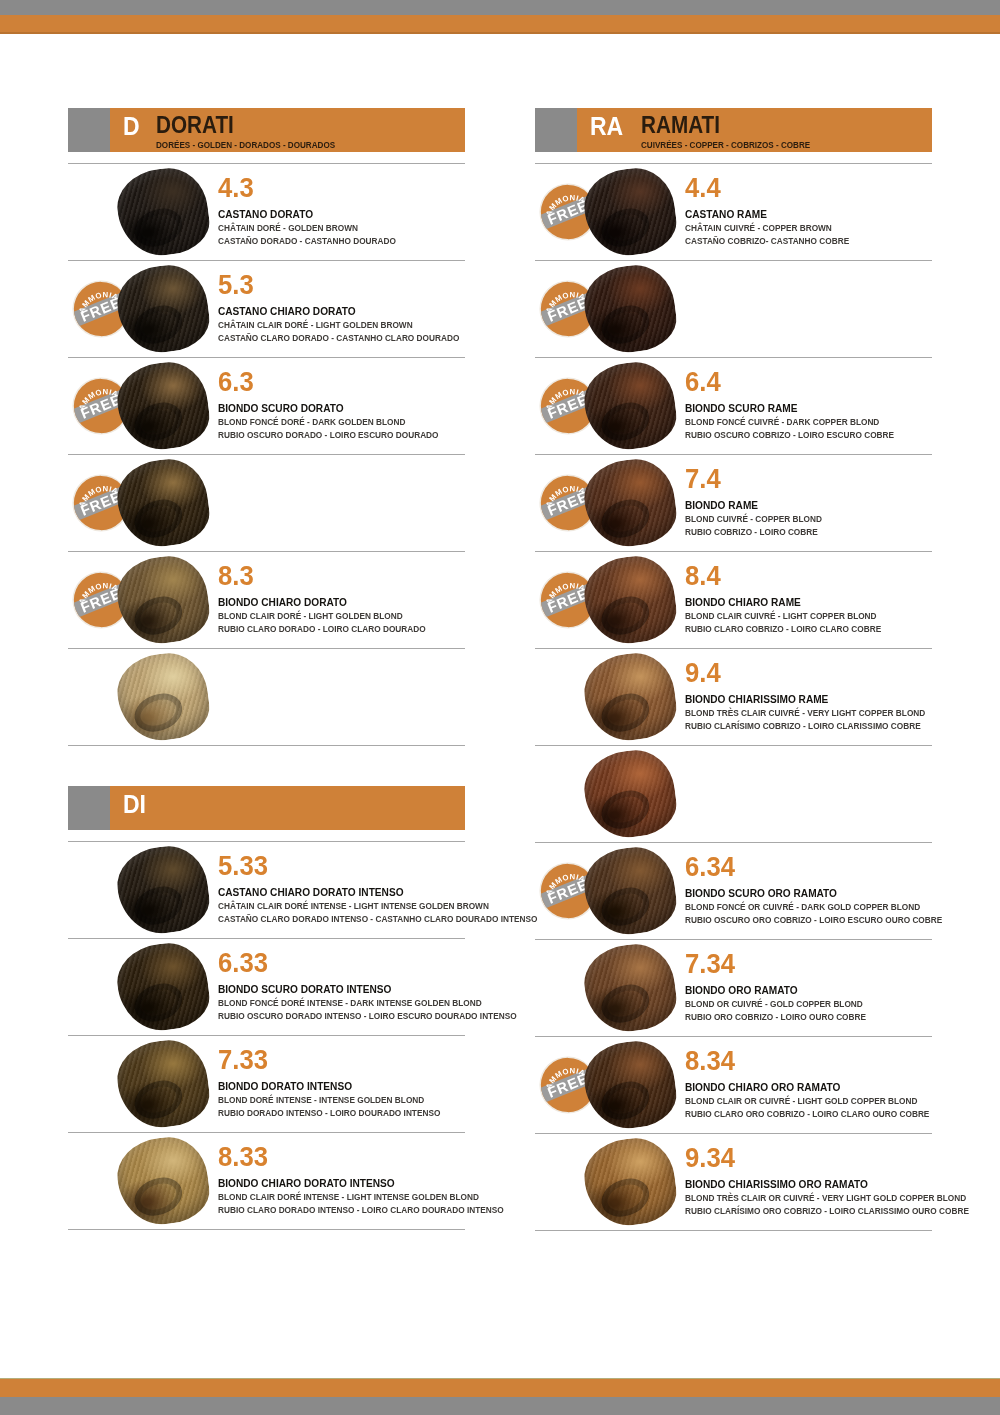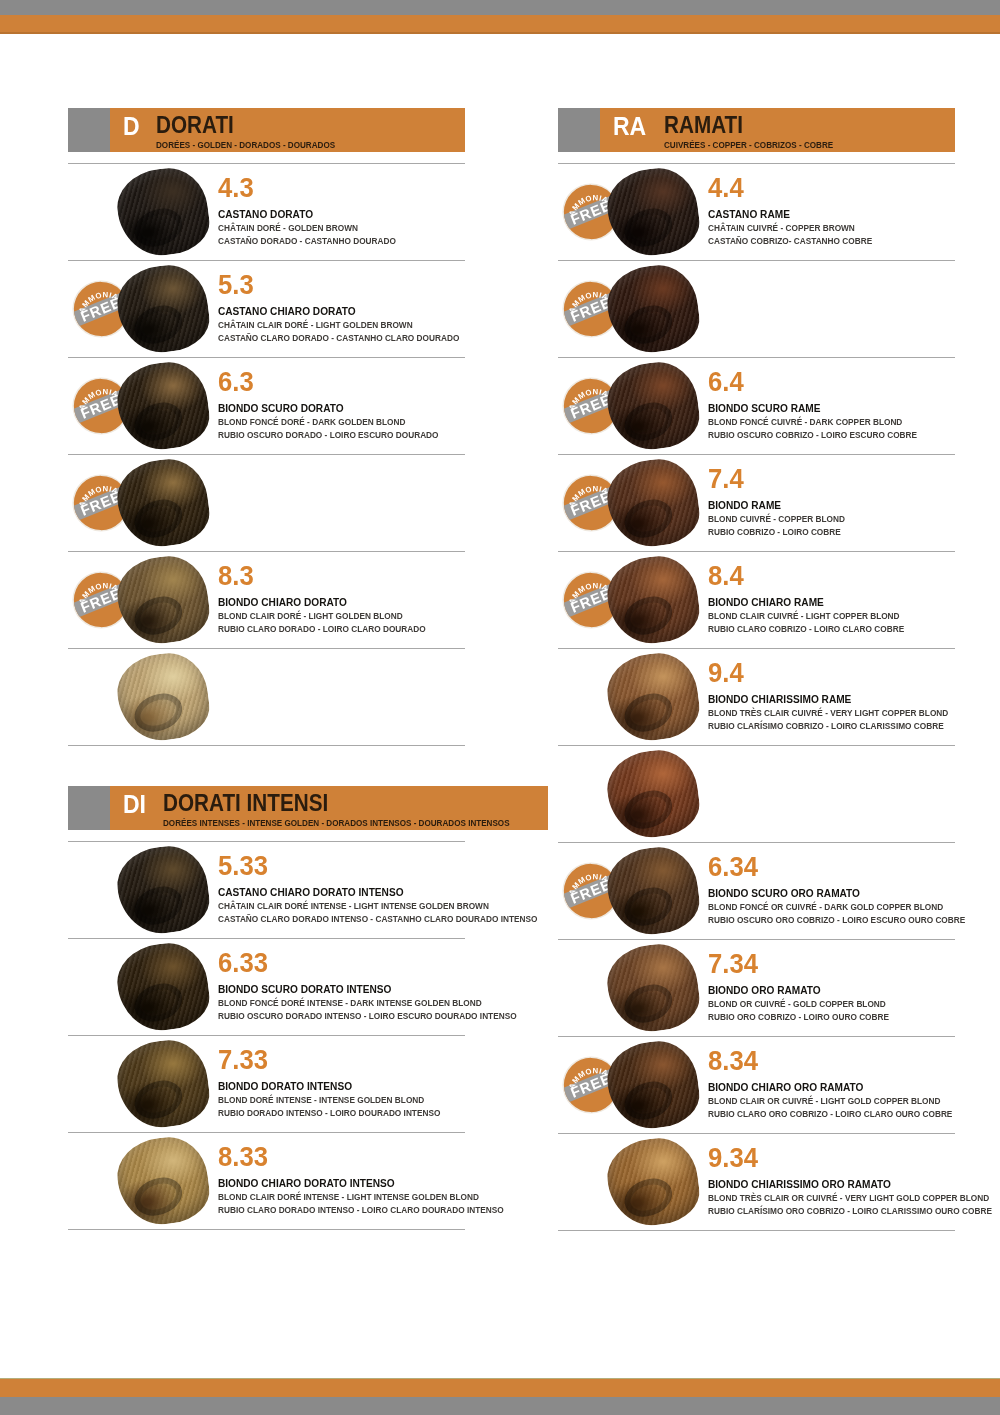--- a/index.html
+++ b/index.html
@@ -10,21 +10,21 @@
   
   .bar{position:absolute;left:0;right:0}
   .bar-top-gray{top:0;height:15px;background:#8A8A8A}
   .bar-top-orange{top:15px;height:17px;background:#CF8138;border-bottom:2px solid #b97330}
   .bar-bottom-orange{top:1378px;height:19px;background:#CF8138;border-top:1px solid #b5ae7c}
   .bar-bottom-gray{top:1397px;height:18px;background:#8A8A8A}
 
   
   .col{position:absolute;top:108px;width:397px}
   .col-left{left:68px}
-  .col-right{left:558px}
+  .col-right{left:535px}
 
   
   .section + .section{margin-top:40px}
   .section-header{display:flex;height:44px}
   .section-tab{width:42px;flex:none;background:#8A8A8A}
   .section-bar{flex:1;background:#CF8138;display:flex;align-items:flex-start;padding:5px 0 0 13px;box-sizing:border-box}
   .section-code{color:#ffffff;font-size:25px;font-weight:bold;line-height:1.05;margin-right:15px;transform:scaleX(0.92);transform-origin:0 0}
   .section-title{font-size:23px;font-weight:bold;color:#2A1C0E;line-height:1.05;transform:scaleX(0.9);transform-origin:0 0;white-space:nowrap}
   .section-subtitle{font-size:9px;font-weight:bold;color:#2A1C0E;margin-top:3px;transform:scaleX(0.9);transform-origin:0 0;white-space:nowrap}
 
@@ -157,24 +157,20 @@
         <div class="shade-row">
           <div class="lock" style="background: radial-gradient(60% 50% at 64% 28%, rgb(224, 207, 159) 0%, rgba(0, 0, 0, 0) 62%), radial-gradient(55% 45% at 30% 72%, rgb(138, 106, 62) 8%, rgba(0, 0, 0, 0) 60%), repeating-linear-gradient(112deg, rgba(255, 255, 255, 0.07) 0px, rgba(255, 255, 255, 0.07) 1.5px, rgba(0, 0, 0, 0.08) 3px, rgba(0, 0, 0, 0.08) 4.5px), rgb(191, 164, 114);"></div>
         </div>
       </div>
     </section>
     <section class="section">
       <div class="section-header">
         <div class="section-tab"></div>
         <div class="section-bar">
           <span class="section-code">DI</span>
-          <div class="section-titles">
-            <div class="section-title">DORATI INTENSI</div>
-            <div class="section-subtitle">DORÉES INTENSES - INTENSE GOLDEN - DORADOS INTENSOS - DOURADOS INTENSOS</div>
-          </div>
         </div>
       </div>
       <div class="rows">
         <div class="shade-row">
           <div class="lock" style="background: radial-gradient(60% 50% at 64% 28%, rgb(95, 74, 44) 0%, rgba(0, 0, 0, 0) 62%), radial-gradient(55% 45% at 30% 72%, rgb(14, 10, 5) 8%, rgba(0, 0, 0, 0) 60%), repeating-linear-gradient(112deg, rgba(255, 255, 255, 0.07) 0px, rgba(255, 255, 255, 0.07) 1.5px, rgba(0, 0, 0, 0.08) 3px, rgba(0, 0, 0, 0.08) 4.5px), rgb(36, 27, 17);"></div>
           <div class="shade-info">
             <div class="shade-code">5.33</div>
             <div class="shade-name">CASTANO CHIARO DORATO INTENSO</div>
             <div class="shade-line">CHÂTAIN CLAIR DORÉ INTENSE - LIGHT INTENSE GOLDEN BROWN</div>
             <div class="shade-line">CASTAÑO CLARO DORADO INTENSO - CASTANHO CLARO DOURADO INTENSO</div>

